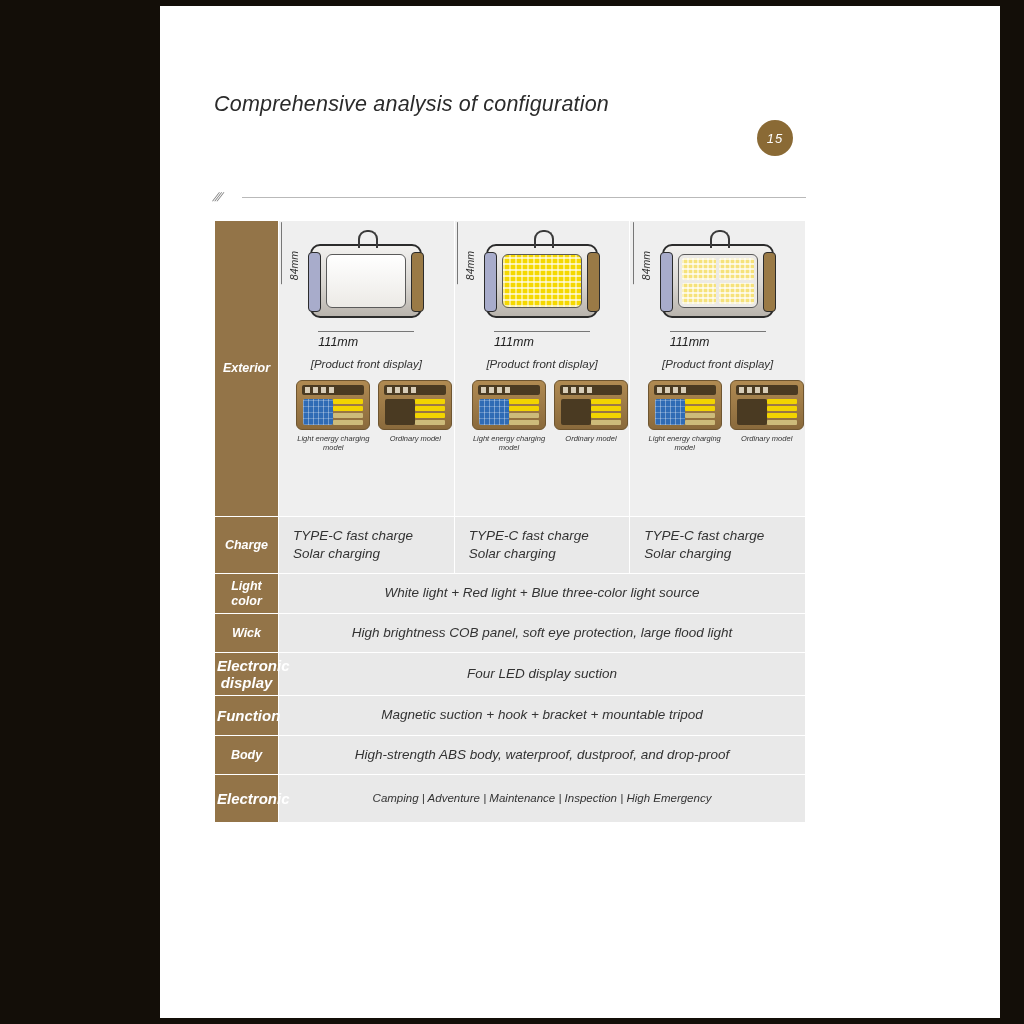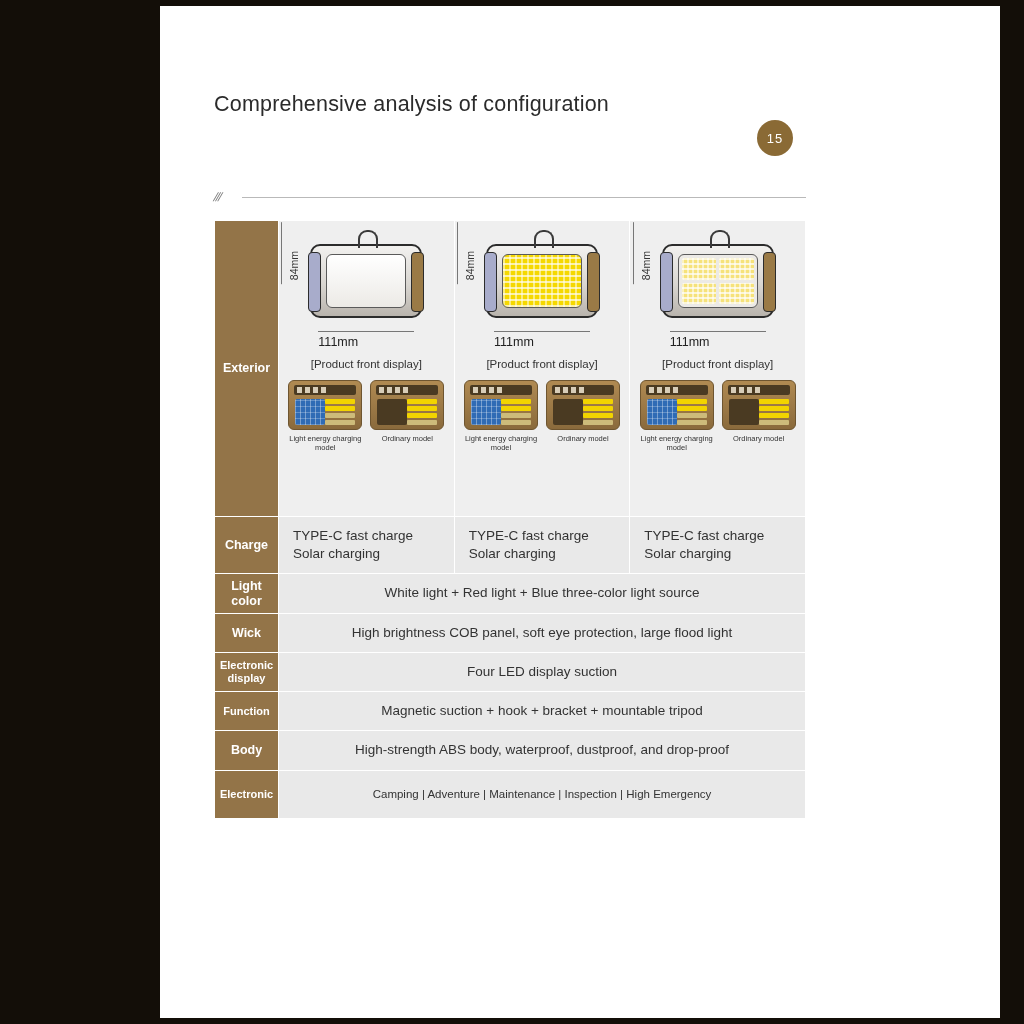--- a/index.html
+++ b/index.html
@@ -22,20 +22,21 @@
   .frame-right { right: 0; top: 0; width: 24px; height: 1024px; }
   .frame-top   { left: 160px; top: 0; width: 864px; height: 6px; }
   .frame-bottom{ left: 160px; bottom: 0; width: 864px; height: 6px; }
 
   .card {
     position: absolute;
     left: 182px; top: 14px;
     width: 655px; height: 980px;
     background: #ffffff;
     border-radius: 26px;
+    font-style: italic;
   }
 
   .title {
     position: absolute;
     left: 32px; top: 78px;
     font-size: 21.5px;
     color: #2b2b2b;
     letter-spacing: 0.2px;
     white-space: nowrap;
   }
@@ -80,21 +81,21 @@
   .lbl {
     width: 64px;
     background: #937448;
     color: #ffffff;
     font-weight: bold;
     text-align: center;
     font-size: 12.5px;
     line-height: 1.15;
     padding: 4px 2px;
   }
-  .lbl.sm { font-size: 11px; }
+  .lbl.sm { font-size: 15px; }
   .val {
     background: #e9e9e9;
     color: #333333;
     text-align: center;
     font-size: 13.5px;
     line-height: 1.35;
     padding: 10px 6px;
   }
   .val.small { font-size: 11.5px; }
   .val.left { text-align: left; padding-left: 14px; }
@@ -177,21 +178,21 @@
   .panel.quad i {
     display:block; background:#f6e27a;
     background-image:
       repeating-linear-gradient(0deg, rgba(255,255,255,.7) 0 2px, transparent 2px 5px),
       repeating-linear-gradient(90deg, rgba(255,255,255,.55) 0 2px, transparent 2px 5px);
     border-radius:2px;
   }
 
   .models-row {
     display: flex; gap: 8px; margin-top: 10px;
-    align-items: flex-start; justify-content: center;
+    align-items: flex-start; justify-content: center; padding-left: 16px;
   }
   .model {
     width: 74px;
     display: flex; flex-direction: column; align-items: center;
   }
   .model-img {
     width: 74px; height: 50px;
     border-radius: 6px;
     background: linear-gradient(180deg,#b08a52 0%,#8a6a3c 100%);
     border: 1px solid #6e5530;

